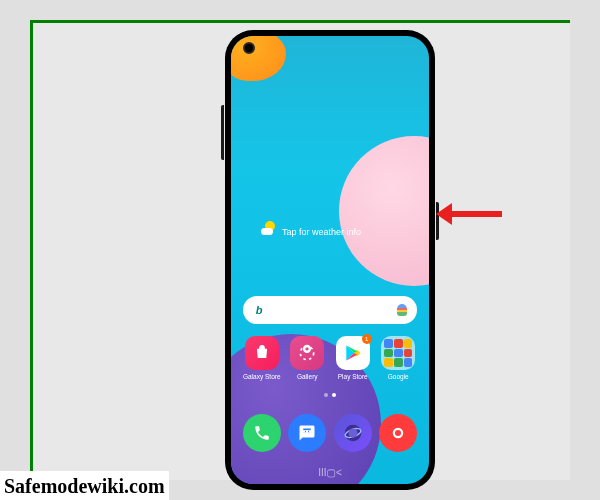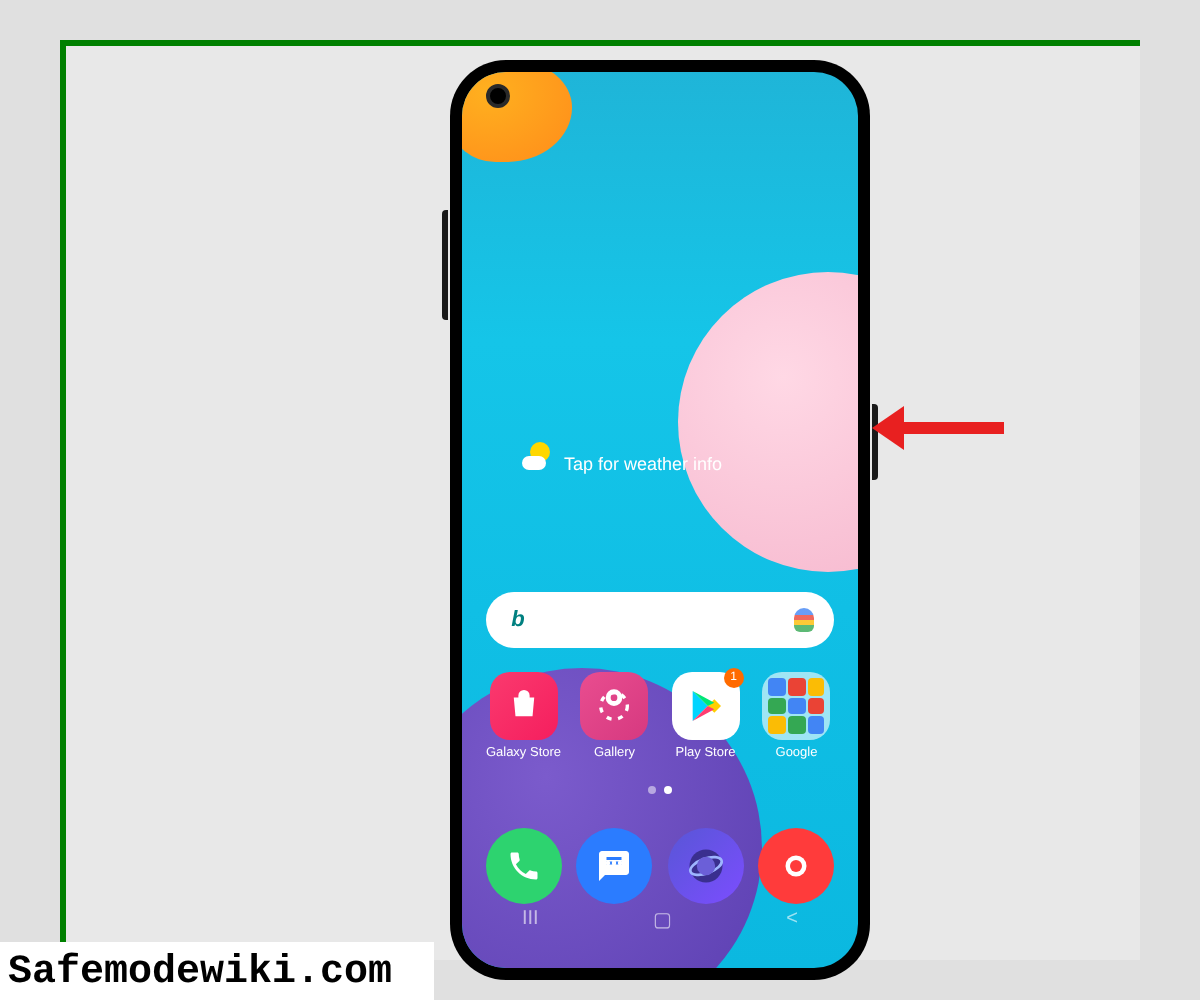--- a/index.html
+++ b/index.html
@@ -31,32 +31,32 @@
     .gallery { background: linear-gradient(135deg, #e94d8f, #d63980); }
     .play-store { background: #fff; }
     .google-folder { background: rgba(255,255,255,0.6); display: grid; grid-template-columns: 1fr 1fr 1fr; grid-template-rows: 1fr 1fr 1fr; gap: 1px; padding: 3px; }
     .folder-dot { width: 100%; height: 100%; border-radius: 2px; }
     .dock-row { position: absolute; bottom: 32px; display: flex; justify-content: space-around; left: 8px; right: 8px; }
     .dock-icon { width: 38px; height: 38px; border-radius: 50%; display: flex; align-items: center; justify-content: center; }
     .phone-i { background: #2dd36f; }
     .messages-i { background: #2b7cff; }
     .browser-i { background: linear-gradient(135deg, #5856d6, #7c4dff); }
     .camera-i { background: #ff3b3b; }
-    .nav-bar { position: absolute; bottom: 18px; left: 0; right: 0; display: flex; justify-content: space-between; padding: 0 30px; }
+    .nav-bar { position: absolute; bottom: 6px; left: 0; right: 0; display: flex; justify-content: center; padding: 0 30px; }
     .nav-btn { color: rgba(255,255,255,0.6); font-size: 10px; }
     .badge { position: absolute; top: -2px; right: -2px; background: #ff6b00; color: #fff; font-size: 6px; width: 10px; height: 10px; border-radius: 50%; display: flex; align-items: center; justify-content: center; }
     .volume-btn { position: absolute; left: 191px; top: 85px; width: 3px; height: 55px; background: #1a1a1a; border-radius: 2px 0 0 2px; }
     .power-btn { position: absolute; left: 406px; top: 182px; width: 3px; height: 38px; background: #1a1a1a; border-radius: 0 2px 2px 0; }
     .arrow { position: absolute; left: 420px; top: 191px; }
     .arrow-line { width: 52px; height: 6px; background: #e82020; }
     .arrow-head { position: absolute; left: -14px; top: -8px; width: 0; height: 0; border-top: 11px solid transparent; border-bottom: 11px solid transparent; border-right: 16px solid #e82020; }
     .indicator { position: absolute; top: 357px; left: 50%; transform: translateX(-50%); display: flex; gap: 4px; }
     .ind-dot { width: 4px; height: 4px; border-radius: 50%; background: rgba(255,255,255,0.5); }
     .ind-dot.active { background: #fff; }
-    .watermark { position: absolute; left: 0; bottom: 0; background: #fff; padding: 4px 21px 2px 4px; font-size: 20px; font-weight: bold; font-family: Liberation Mono, monospace; color: #000; }
+    .watermark { position: absolute; left: 0; bottom: 0; background: #fff; padding: 4px 4px 2px 4px; font-size: 20px; font-weight: bold; font-family: Liberation Serif, serif; color: #000; }
     .accent { position: absolute; left: 30px; top: 20px; width: 540px; height: 3px; background: #008000; }
     .accent-left { position: absolute; left: 30px; top: 20px; width: 3px; height: 460px; background: #008000; }
   </style>
 </head>
 <body>
 
 <div class="card">
   <div class="volume-btn"></div>
   <div class="power-btn"></div>
 

